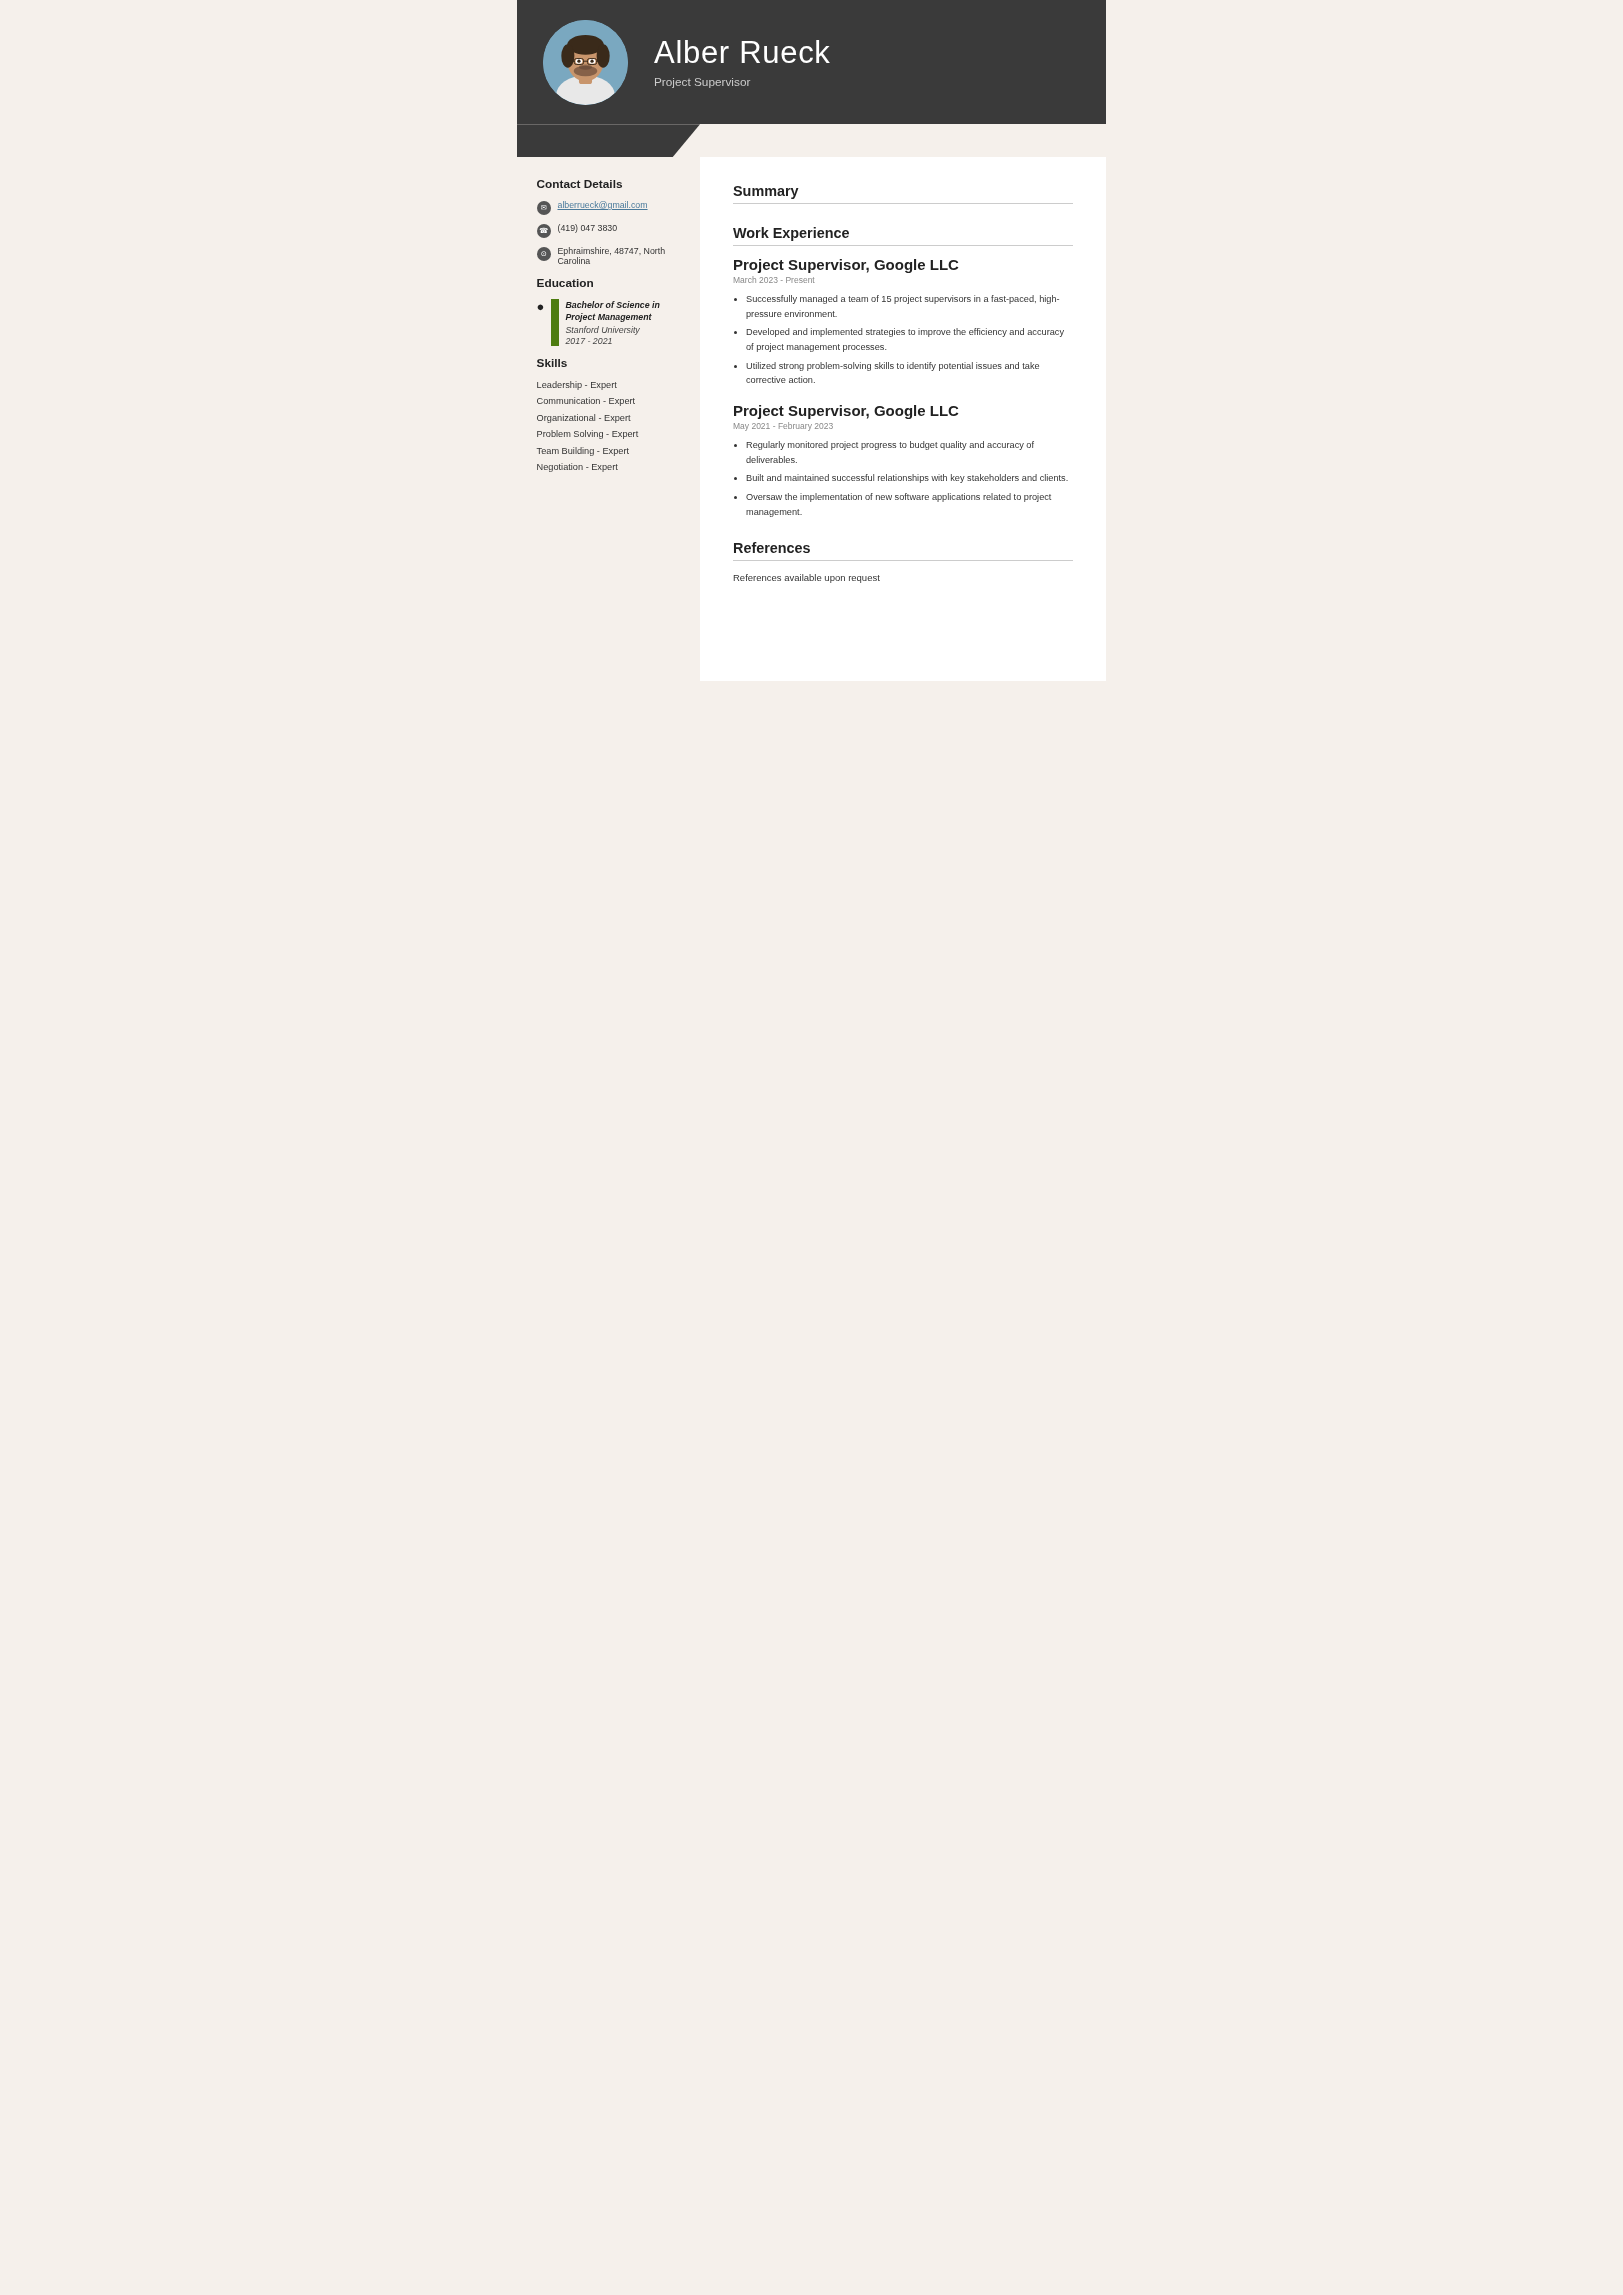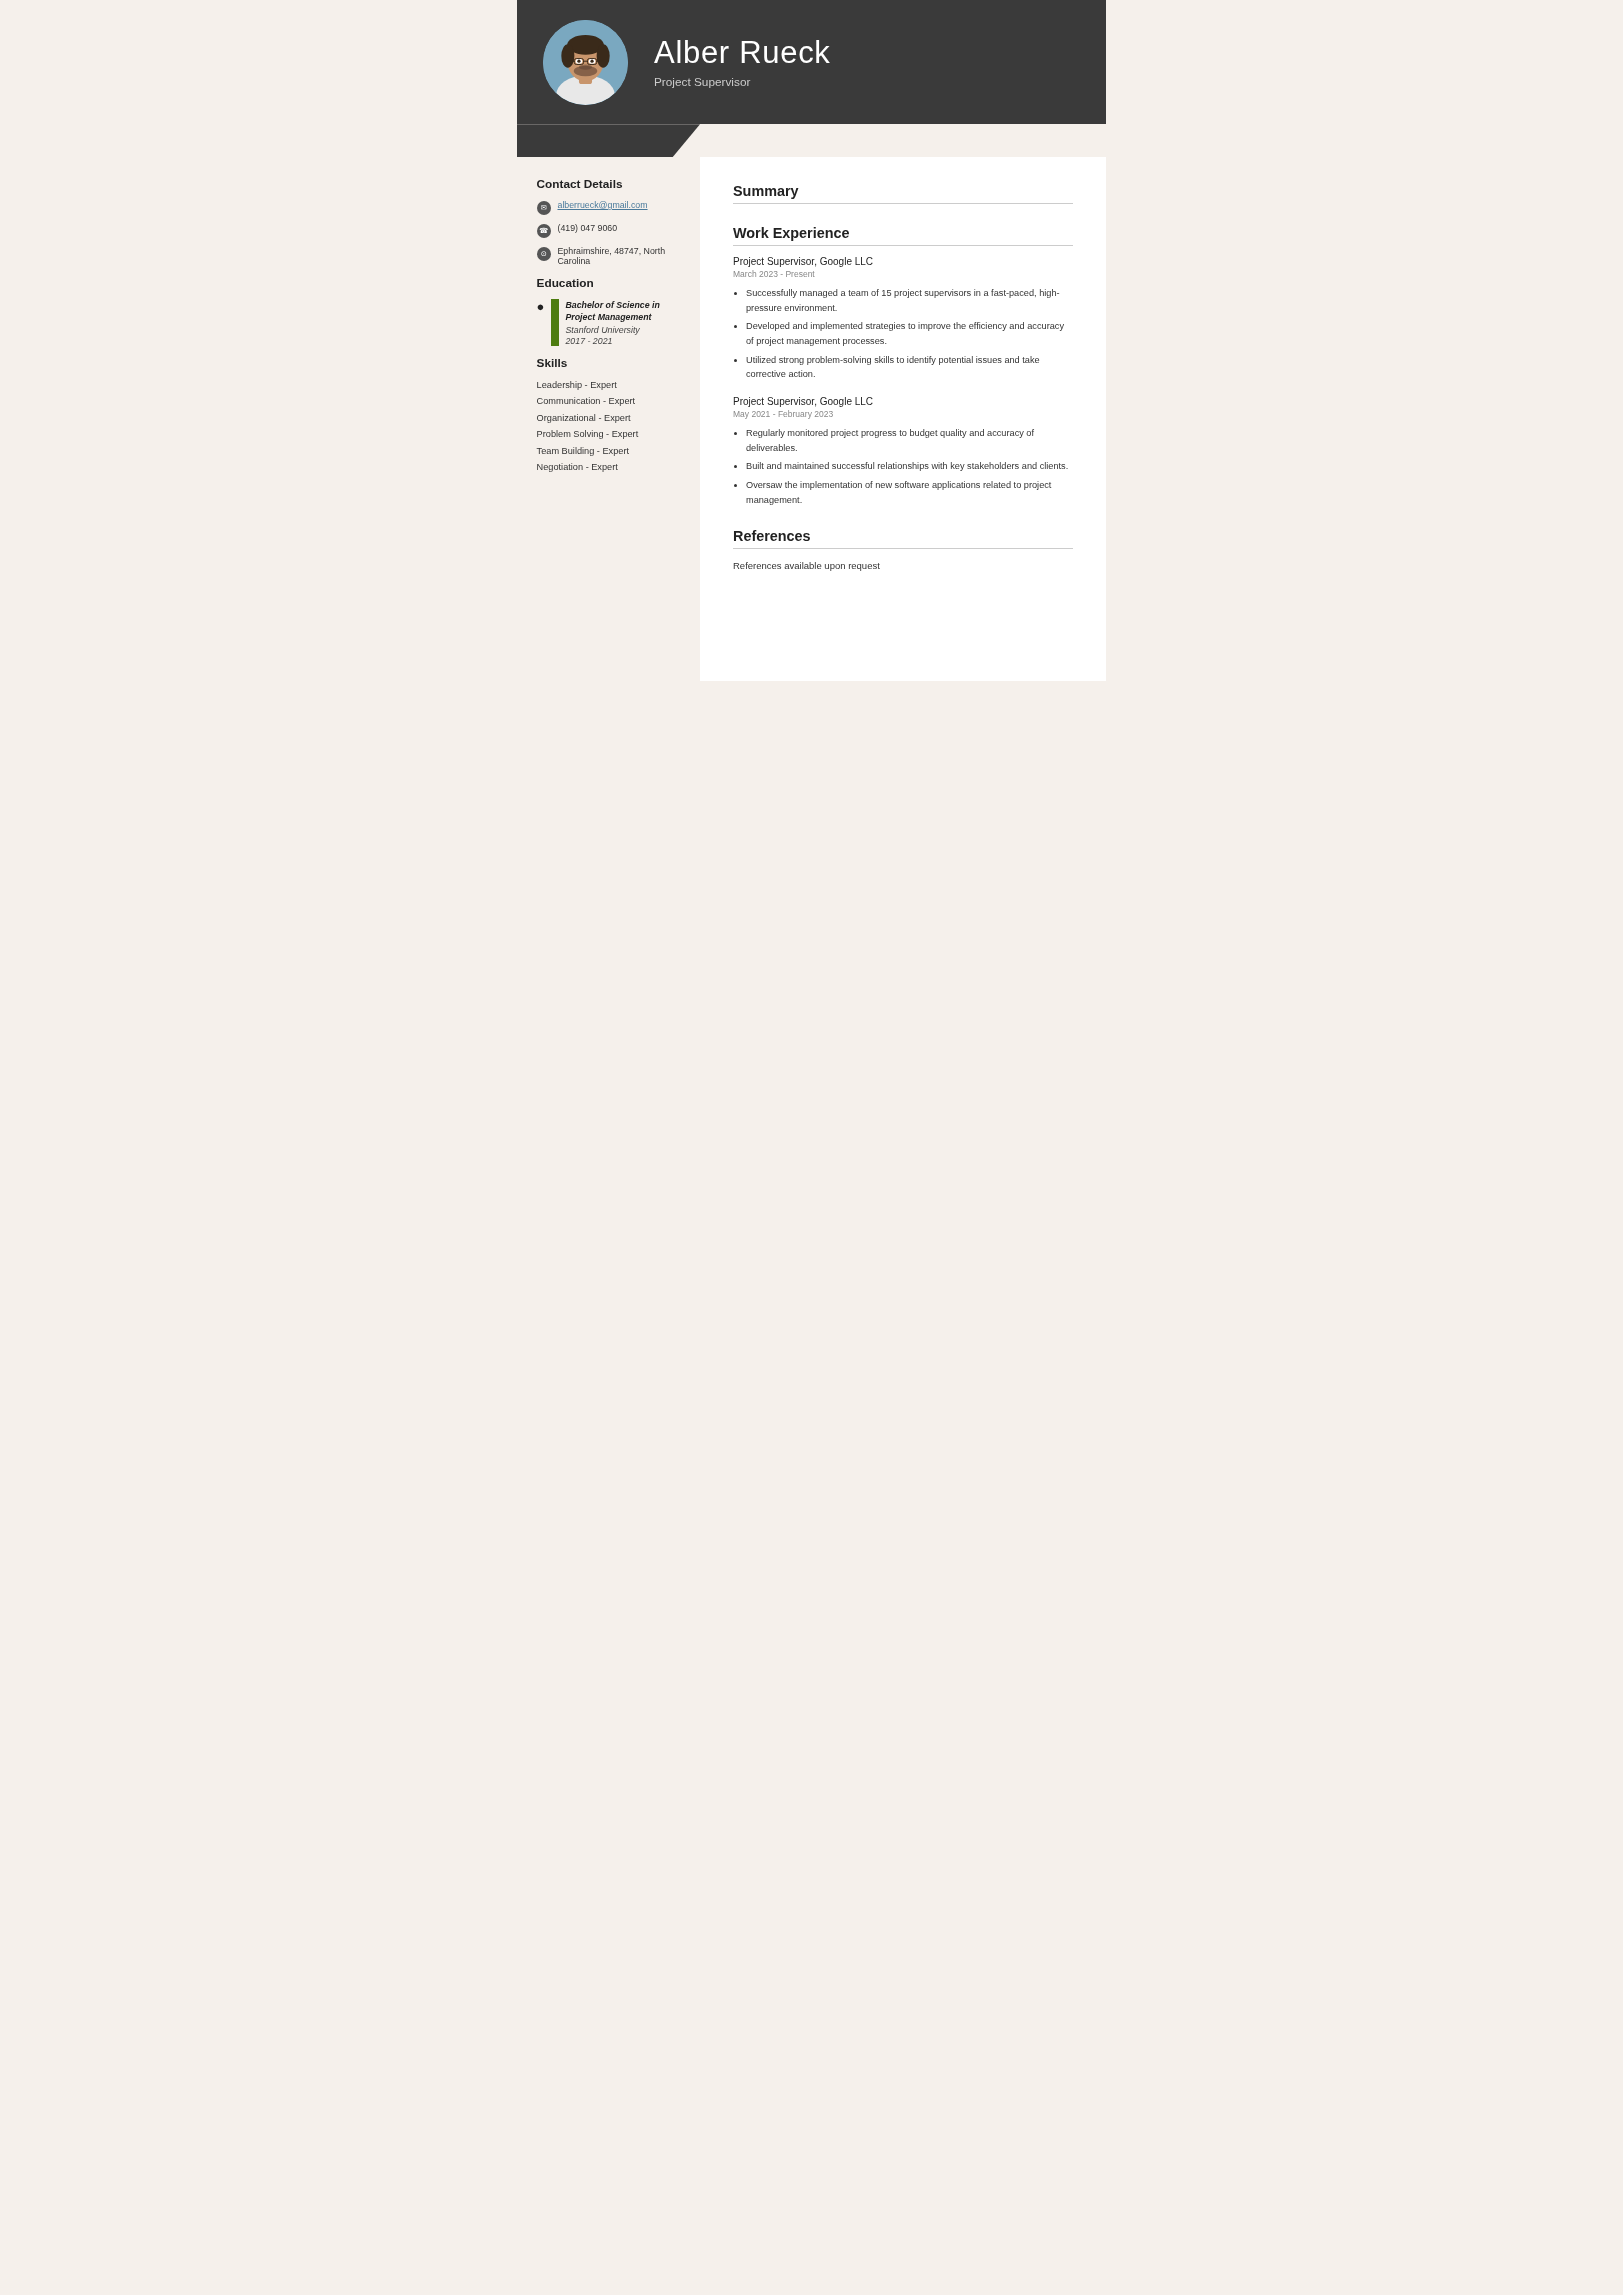--- a/index.html
+++ b/index.html
@@ -173,22 +173,22 @@
     }
 
     .summary-text {
       font-size: 9.5px;
       line-height: 1.65;
       color: #333;
     }
 
     
     .job-title {
-      font-size: 10px;
-      font-weight: 400;
+      font-size: 15px;
+      font-weight: 700;
       color: #222;
       margin-bottom: 2px;
     }
     .job-date {
       font-size: 8.5px;
       color: #888;
       margin-bottom: 6.5px;
     }
     .job-bullets {
       list-style: disc;
@@ -260,21 +260,21 @@
 
     <div class="section-title">Contact Details</div>
 
     <div class="contact-item">
       <div class="contact-icon email">✉</div>
       <span class="contact-email">alberrueck@gmail.com</span>
     </div>
 
     <div class="contact-item">
       <div class="contact-icon phone">☎</div>
-      <span>(419) 047 9060</span>
+      <span>(419) 047 3830</span>
     </div>
 
     <div class="contact-item">
       <div class="contact-icon location">⊙</div>
       <span>
         <span>Ephraimshire, 48747, North</span><br>
         <span>Carolina</span>
       </span>
     </div>
 

